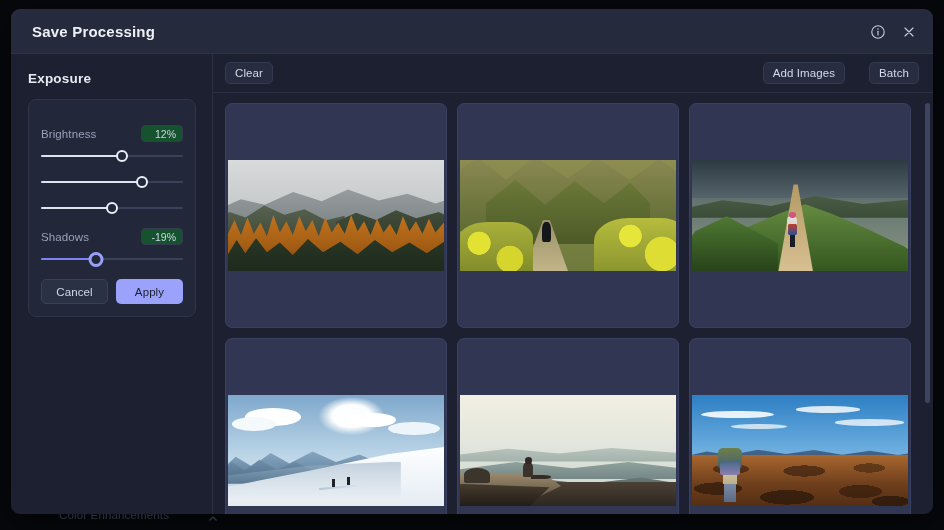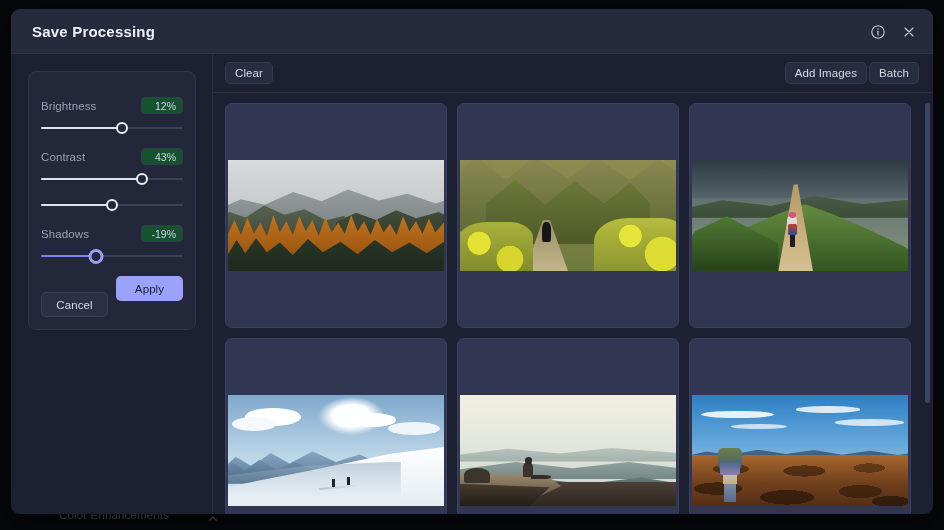--- a/index.html
+++ b/index.html
@@ -208,21 +208,20 @@
     align-items: center;
     justify-content: center;
     cursor: pointer;
     border: 1px solid transparent;
     letter-spacing: .1px;
   }
   .btn-cancel {
     background: #2b3145;
     border-color: #3a4058;
     color: #d2d7e6;
-    margin-top: 16px;
   }
   .btn-apply {
     background: #9ba2fb;
     color: #1b1f2e;
   }
 
   
   .content {
     flex: 1;
     background: #1c2030;
@@ -232,21 +231,21 @@
     position: relative;
   }
 
   .toolbar {
     height: 39px;
     flex: 0 0 39px;
     border-bottom: 1px solid #2a2f43;
     display: flex;
     align-items: center;
     padding: 0 14px 0 12px;
-    gap: 2px;
+    gap: 24px;
   }
   .toolbar-spacer { flex: 1; }
   .tbtn {
     height: 22px;
     background: #272c40;
     border: 1px solid #343a50;
     border-radius: 5px;
     color: #d5dae8;
     font-size: 11.5px;
     padding: 0 9px;
@@ -493,40 +492,37 @@
           <svg viewBox="0 0 18 18" width="16" height="16" fill="none" stroke="currentColor" stroke-width="1.3" stroke-linecap="round">
             <path d="M4.5 4.5 L13.5 13.5 M13.5 4.5 L4.5 13.5"></path>
           </svg>
         </div>
       </div>
     </div>
 
     <div class="modal-body">
 
       <div class="sidebar">
+        <div class="sidebar-heading">Exposure</div>
 
         <div class="slider-card">
 
           <div class="slider-row">
             <div class="slider-top">
               <span class="slider-label">Brightness</span>
               <span class="slider-value-box">12%</span>
             </div>
             <div class="track">
               <div class="track-bg"></div>
               <div class="track-fill" style="width: 57%;"></div>
               <div class="thumb" style="left: 57%;"></div>
             </div>
           </div>
 
           <div class="slider-row">
-            <div class="slider-top">
-              <span class="slider-label">Contrast</span>
-              <span class="slider-value-box">43%</span>
-            </div>
             <div class="track">
               <div class="track-bg"></div>
               <div class="track-fill" style="width: 71%;"></div>
               <div class="thumb" style="left: 71%;"></div>
             </div>
           </div>
 
           <div class="slider-row">
             <div class="track">
               <div class="track-bg"></div>

